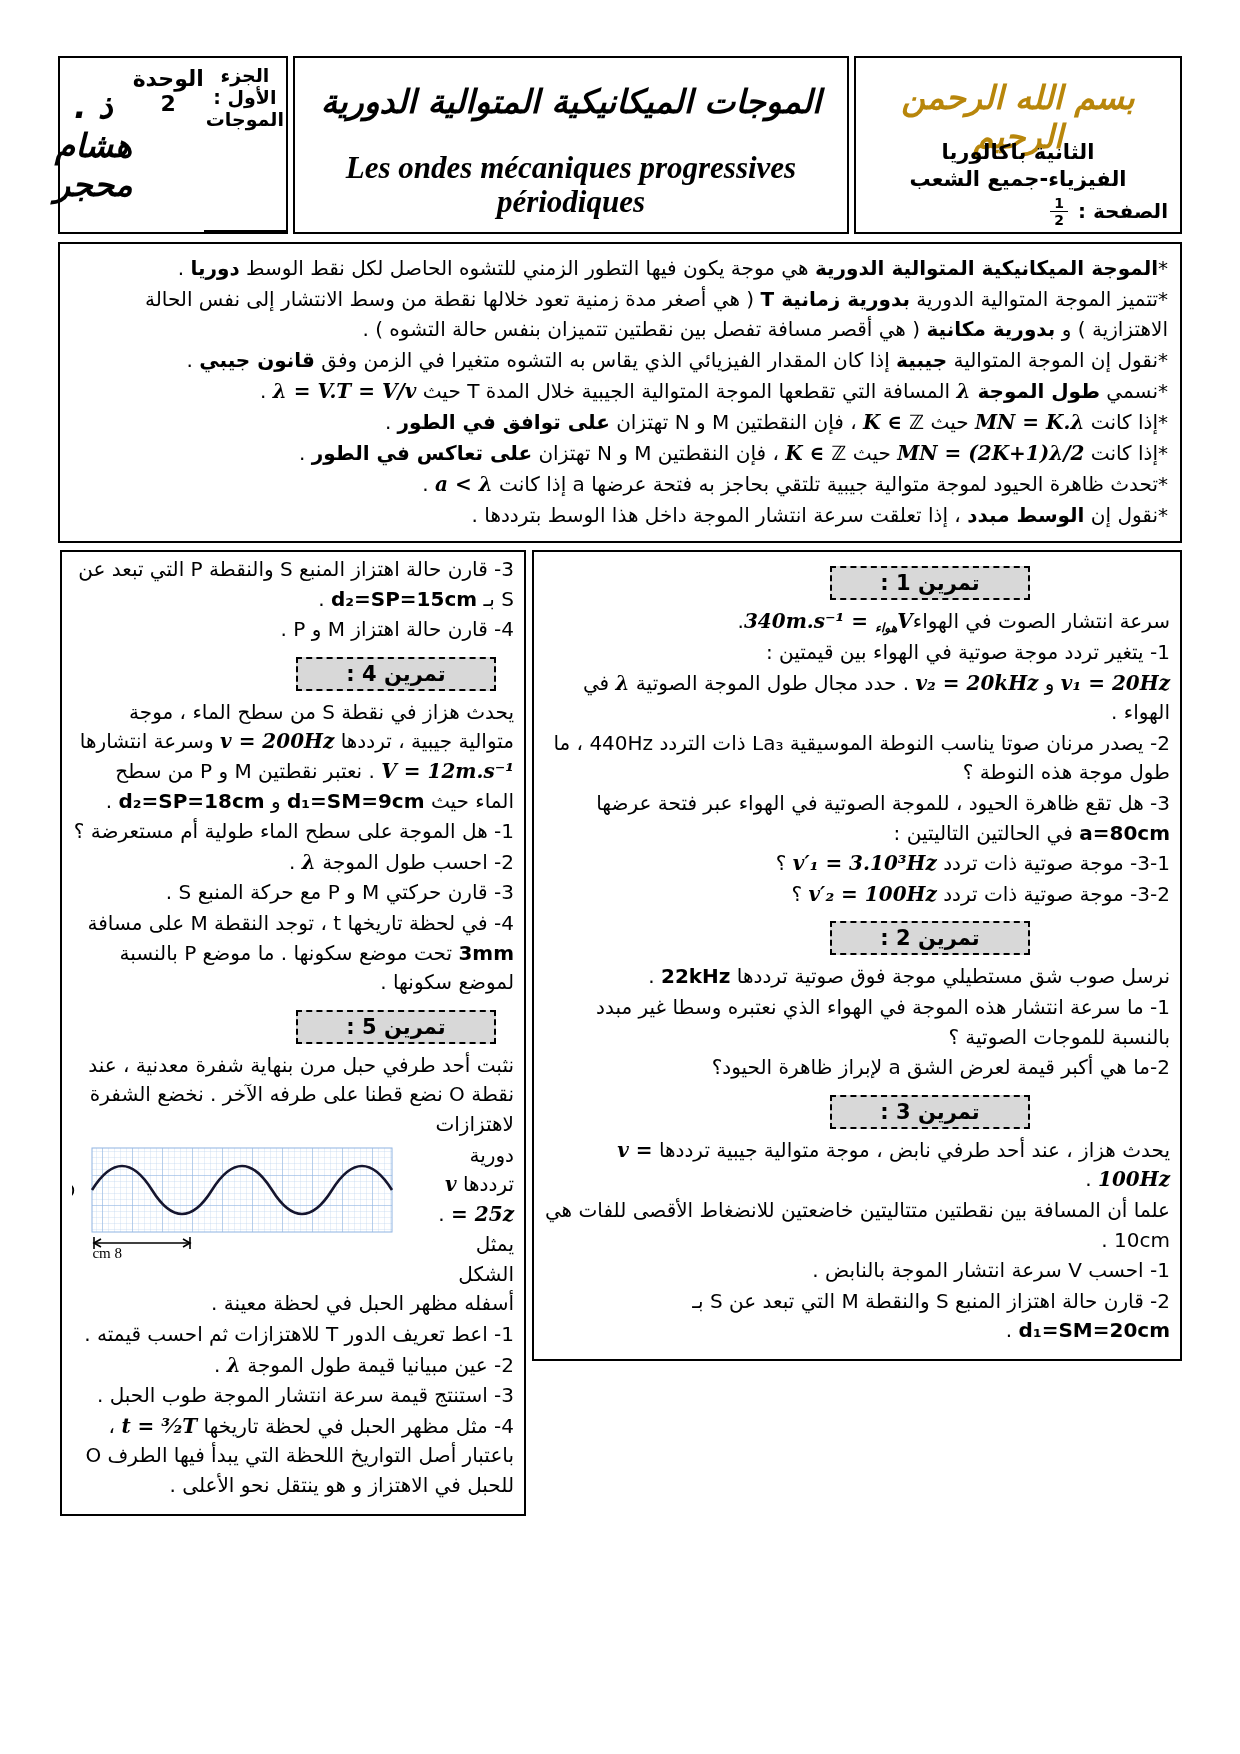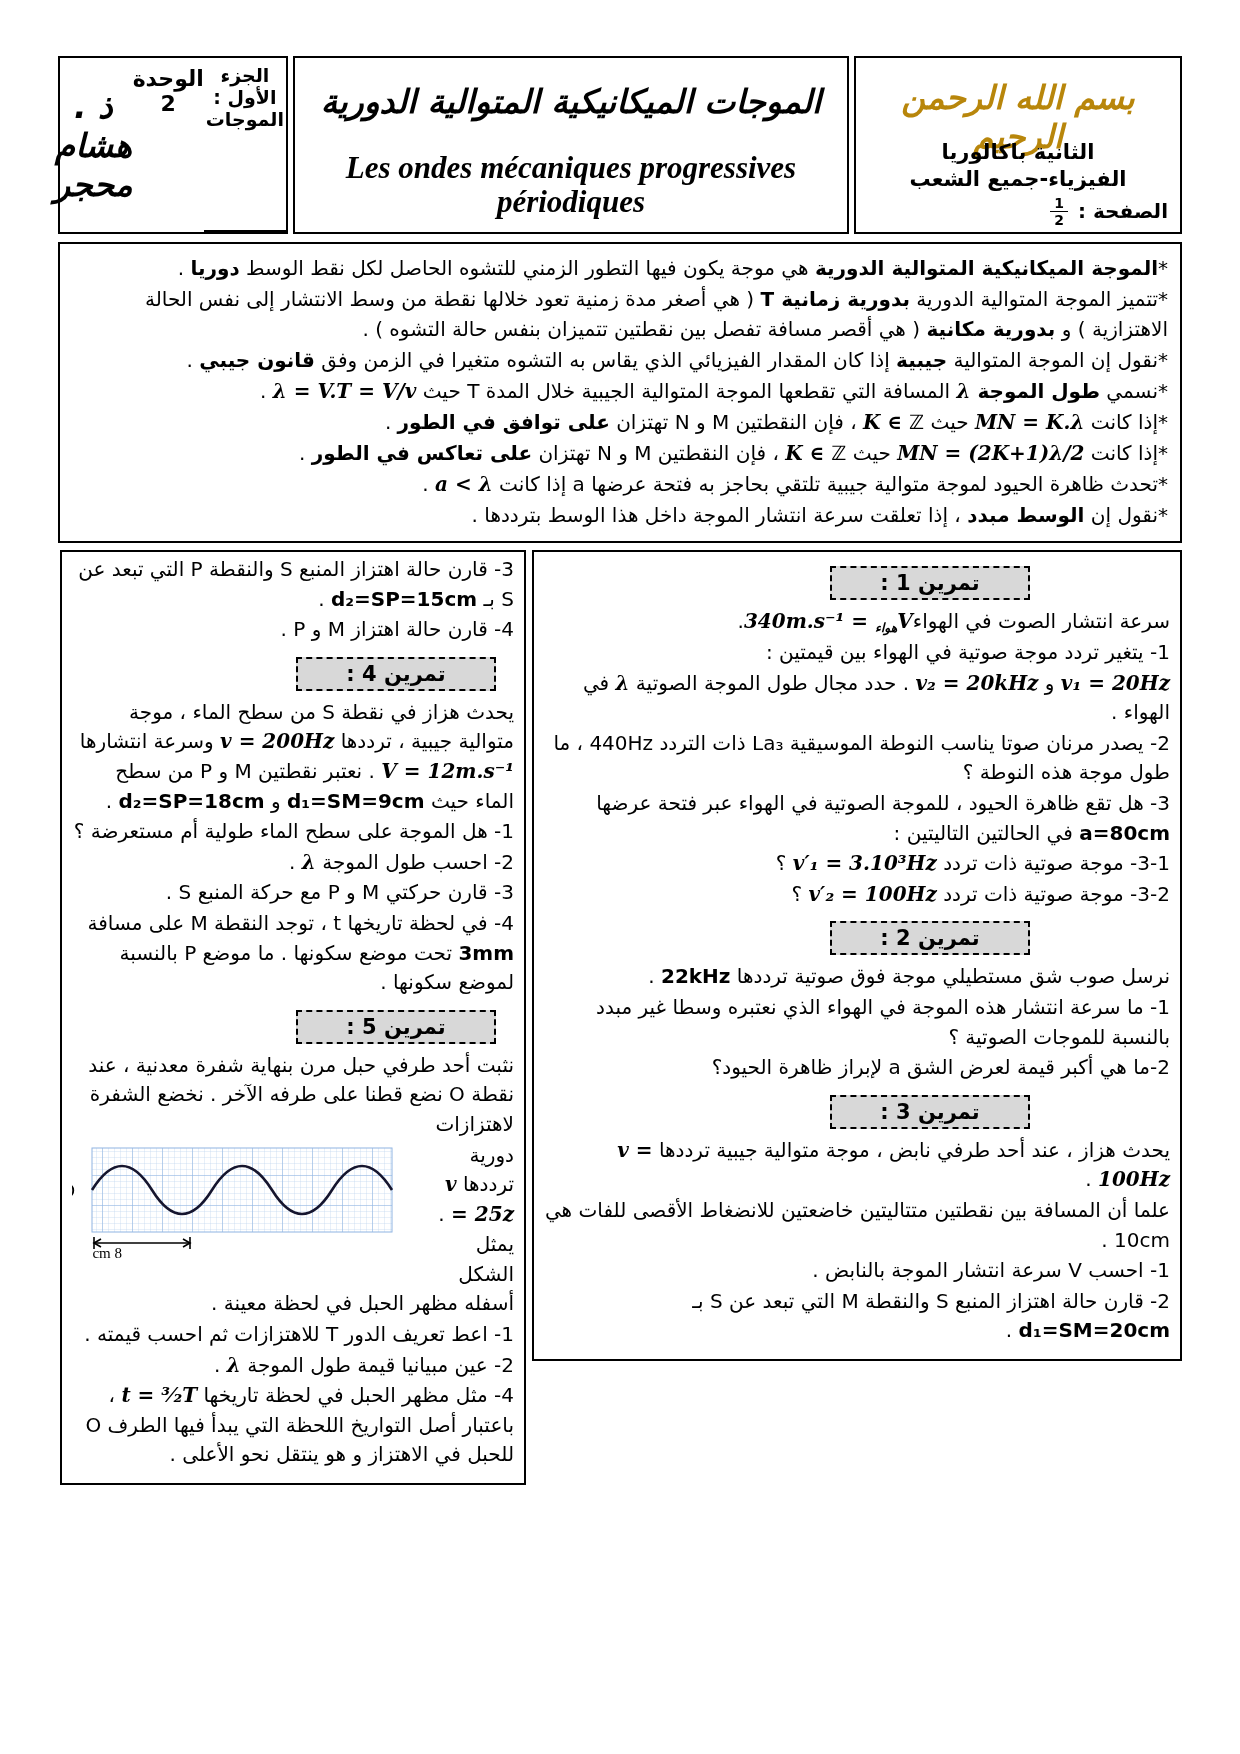--- a/index.html
+++ b/index.html
@@ -172,19 +172,20 @@
           </g>
           <text x="50" y="113" font-size="15" font-family="Liberation Serif, serif">8 cm</text>
         </svg>
       </div>
 
       <div class="exbody">
           <div class="tline"><span>دورية ترددها </span><span class="m">v = 25z</span><span> .</span></div>
           <div class="tline"><span>يمثل الشكل أسفله مظهر الحبل في لحظة معينة .</span></div>
           <div class="tline"><span>1- اعط تعريف الدور T للاهتزازات ثم احسب قيمته .</span></div>
           <div class="tline"><span>2- عين مبيانيا قيمة طول الموجة </span><span class="m">λ</span><span> .</span></div>
+          <div class="tline"><span>3- استنتج قيمة سرعة انتشار الموجة طوب الحبل .</span></div>
           <div class="tline"><span>4- مثل مظهر الحبل في لحظة تاريخها </span><span class="m">t = ³⁄₂T</span><span> ، باعتبار أصل التواريخ اللحظة التي يبدأ فيها الطرف O للحبل في الاهتزاز و هو ينتقل نحو الأعلى .</span></div>
         </div>
       <div class="clr"></div>
     </div>
 
   </div>
 </div>
 
 </body></html>

